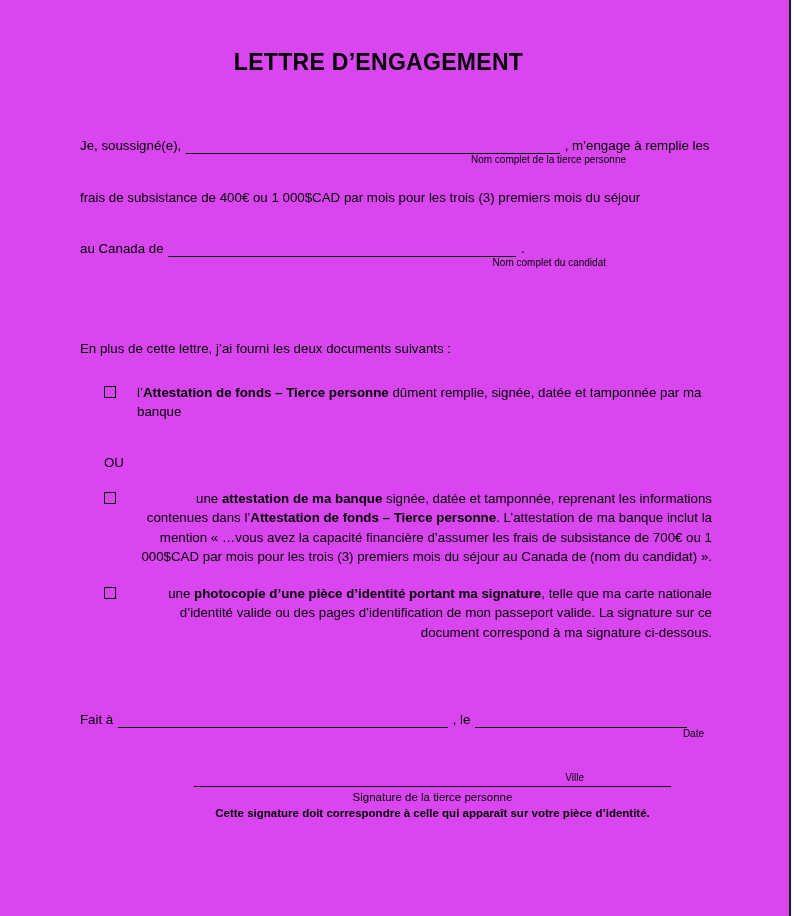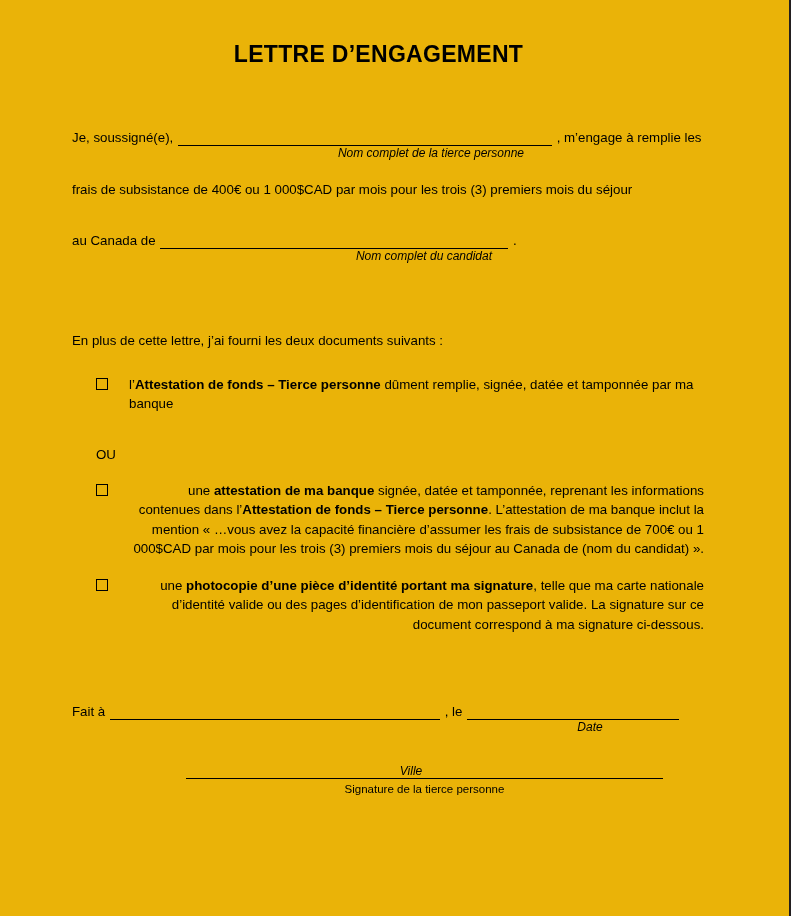--- a/index.html
+++ b/index.html
@@ -25,22 +25,22 @@
     width: 2px;
     height: 916px;
     background: #231f20;
   }
 
   .page {
     position: relative;
     width: 789px;
     height: 916px;
     box-sizing: border-box;
-    padding: 4px;
-    background: #eab308;
+    padding: 12px;
+    background: #d946ef;
   }
 
   .doc-title {
     font-size: 23px;
     font-weight: bold;
     letter-spacing: 0.3px;
     text-align: center;
     margin: 0;
     padding-top: 37px;
     padding-right: 32px;
@@ -67,26 +67,25 @@
     display: inline-block;
     border-bottom: 1.3px solid #000;
     vertical-align: bottom;
     height: 14px;
     margin: 0 1px;
   }
   .blank.w-tierce { width: 374px; }
   .blank.w-candidat { width: 348px; }
 
   .caption {
-    font-size: 12px;
-    text-align: center;
+    font-size: 10px;
+    text-align: right;
     line-height: 1;
     position: absolute;
     top: 17px;
-    font-style: italic;
   }
   .caption.c-tierce { left: 172px; width: 374px; }
   .caption.c-candidat { left: 178px; width: 348px; }
 
   .intro-docs { margin-top: 84px; font-size: 13.3px; }
 
   
   .checklist { margin-top: 26px; }
 
   .check-item {
@@ -213,18 +212,19 @@
       <span class="blank w-ville"></span>
       <span class="plain">, le </span>
       <span class="blank w-date"></span>
       <span class="caption c-ville">Ville</span>
       <span class="caption c-date">Date</span>
     </div>
 
     <div class="signature-block">
       <div class="signature-rule"></div>
       <div class="signature-label">Signature de la tierce personne</div>
+      <div class="signature-note">Cette signature doit correspondre à celle qui apparaît sur votre pièce d’identité.</div>
     </div>
 
   </div>
 </div>
 
 <div class="page-edge-rule" style="background: rgb(35, 31, 32);"></div>
 
 </body></html>

